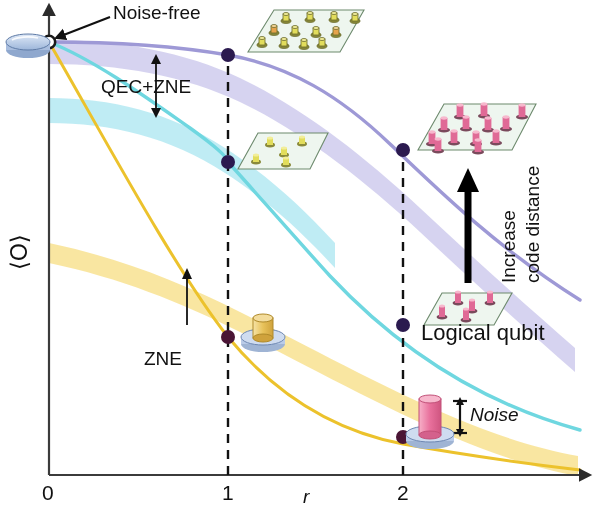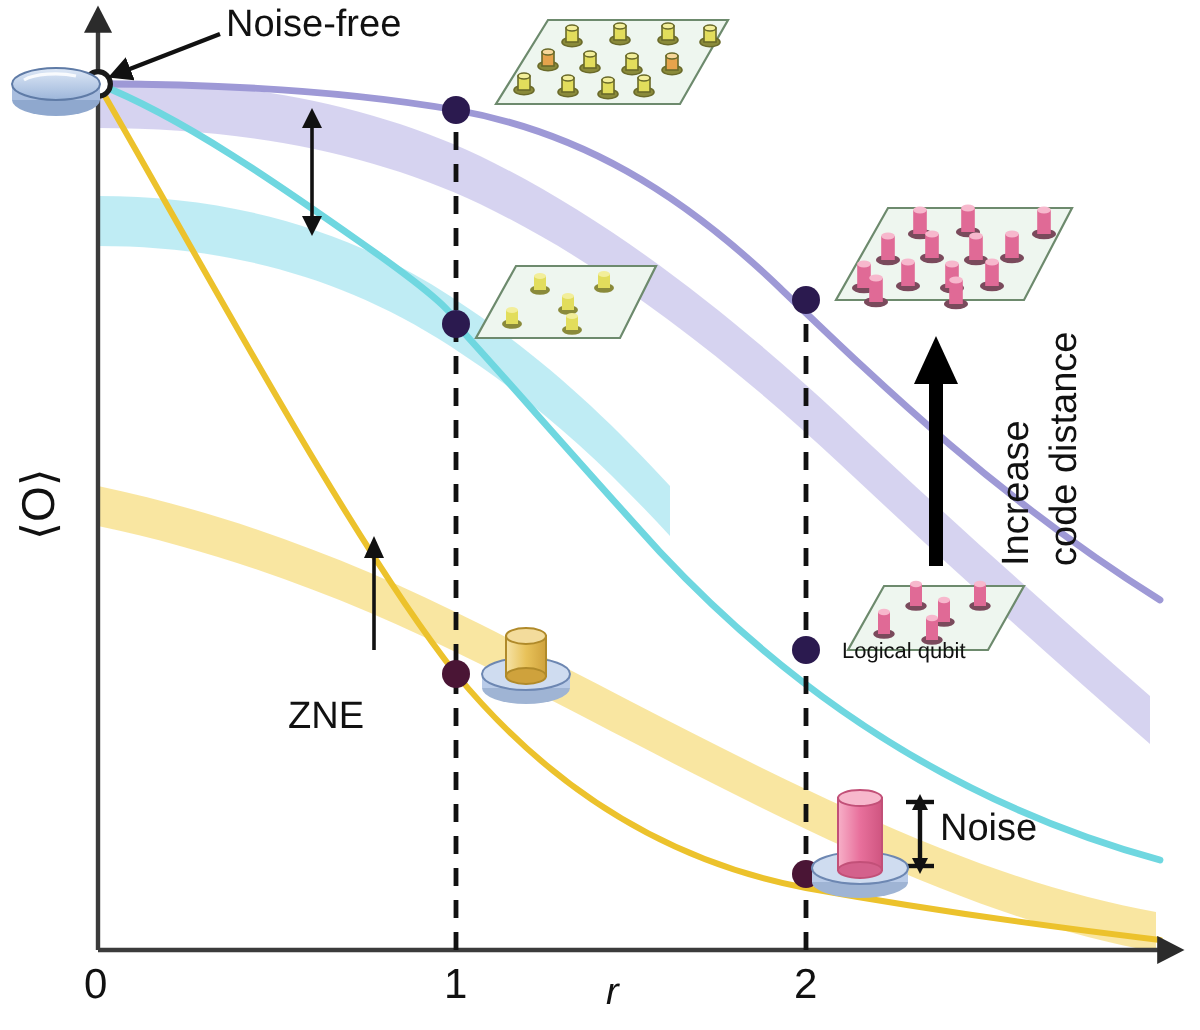--- a/index.html
+++ b/index.html
@@ -4,21 +4,21 @@
 <style>
   html,body{margin:0;padding:0;background:#fff;}
   body{width:600px;height:515px;overflow:hidden;
        font-family:"Liberation Sans", sans-serif;color:#111;}
   #fig{position:relative;width:600px;height:485px;background:#ffffff;}
   #svgroot{position:absolute;left:0;top:0;width:600px;height:515px;}
   .lbl{position:absolute;white-space:nowrap;font-family:"Liberation Sans",sans-serif;color:#111;}
   .tick{font-size:21px;}
   .axname{font-size:19px;font-style:italic;}
   .annot{font-size:19px;}
-  .cap{font-size:11px;}
+  .cap{font-size:22px;}
   .vrot{transform-origin:0 0;}
 </style>
 </head>
 <body>
 
 <div id="fig">
 
 <svg id="svgroot" viewBox="0 0 600 515">
   <defs>
     <linearGradient id="gradDiscTop" x1="0" y1="0" x2="0" y2="1">
@@ -332,27 +332,28 @@
             <ellipse cx="0" cy="8" rx="5.4" ry="2.4" fill="#7a4a5c"></ellipse>
             <rect x="-3" y="-3" width="6" height="11" fill="#e06a96"></rect>
             <ellipse cx="0" cy="-3" rx="3" ry="1.6" fill="#f7b8cd"></ellipse>
           </g>
     </g>
   </g>
 </svg>
 
 <div class="lbl annot" style="left:113px;top:2px;">Noise-free</div>
 
+<div class="lbl annot" style="left:101px;top:76px;">QEC+ZNE</div>
 
 <div class="lbl annot" style="left:144px;top:348px;">ZNE</div>
 
 <div class="lbl cap" style="left:421px;top:320px;">Logical qubit</div>
 
 
-<div class="lbl annot" style="left:470px;top:404px;">Noise</div>
+<div class="lbl annot" style="left:470px;top:404px;font-style:italic;">Noise</div>
 
 <div class="lbl annot vrot" style="left:498px;top:283px;transform:rotate(-90deg);">Increase</div>
 <div class="lbl annot vrot" style="left:522px;top:283px;transform:rotate(-90deg);">code distance</div>
 
 <div class="lbl tick" style="left:42px;top:481px;">0</div>
 <div class="lbl tick" style="left:222px;top:481px;">1</div>
 <div class="lbl tick" style="left:397px;top:481px;">2</div>
 
 <div class="lbl axname" style="left:303px;top:486px;">r</div>
 

